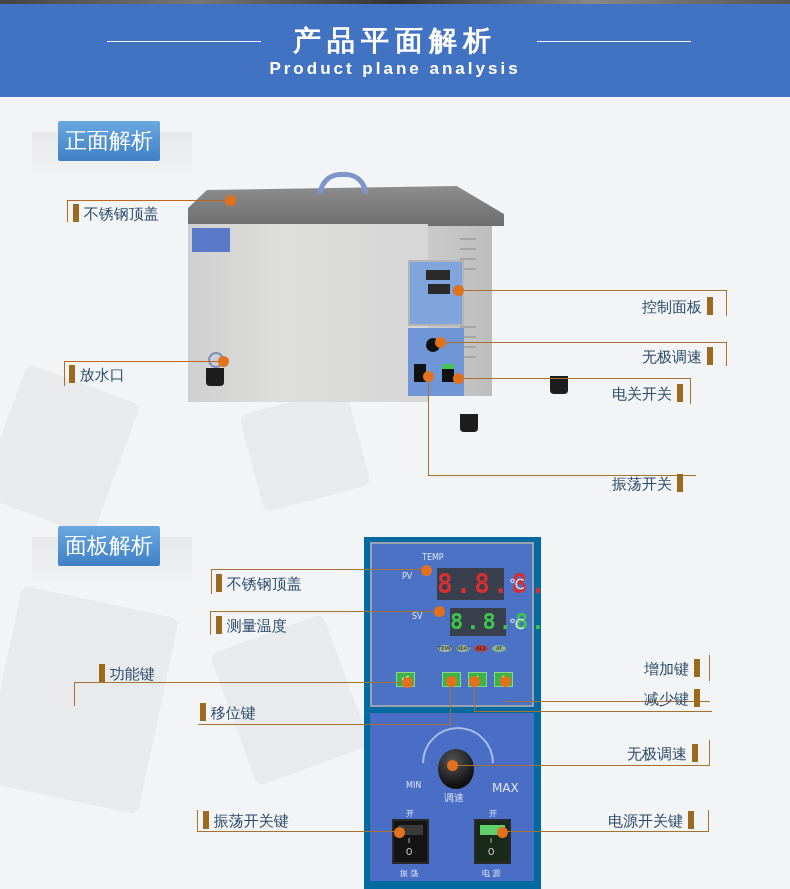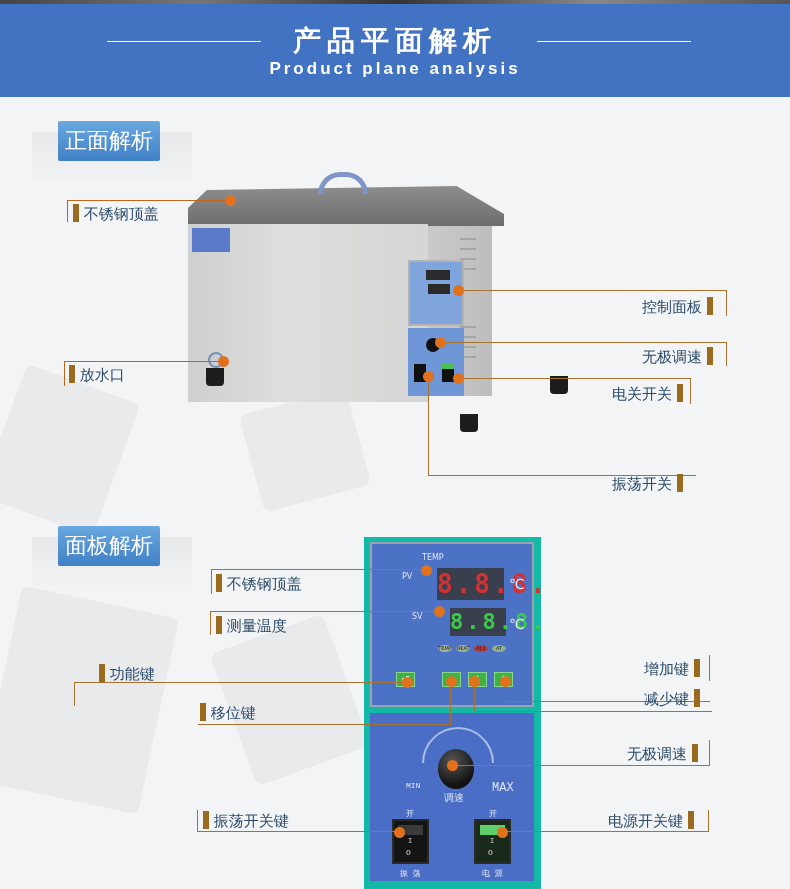--- a/index.html
+++ b/index.html
@@ -22,23 +22,23 @@
   .handle { position: absolute; left: 140px; top: -14px; width: 50px; height: 22px; border: 5px solid #7d95c8; border-bottom: none; border-radius: 25px 25px 0 0; }
   .body-front { position: absolute; left: 10px; top: 38px; width: 240px; height: 178px; background: linear-gradient(90deg,#cfcfcf,#dededd 40%,#d6d6d6); }
   .body-side { position: absolute; left: 250px; top: 40px; width: 64px; height: 170px; background: linear-gradient(90deg,#cacaca,#bdbdbd); }
   .front-plate { position: absolute; left: 14px; top: 42px; width: 38px; height: 24px; background: #5b79c9; }
   .ctrl-panel { position: absolute; left: 230px; top: 74px; width: 56px; height: 66px; background: #7fa5dc; border: 2px solid #b4b4b4; }
   .ctrl-panel2 { position: absolute; left: 230px; top: 142px; width: 56px; height: 68px; background: #6f96d6; }
   .seg { position: absolute; background: #2a2a2a; color: #d02020; font-size: 9px; text-align: center; font-family: "DejaVu Sans Mono", monospace; }
   .foot { position: absolute; width: 18px; height: 18px; background: #1d1d1d; border-radius: 0 0 4px 4px; }
   .vent { position: absolute; height: 2px; width: 16px; background: #a5a5a5; }
   
-  .panel { position: absolute; left: 364px; top: 537px; width: 177px; height: 352px; background: #14b8a6; }
+  .panel { position: absolute; left: 364px; top: 537px; width: 177px; height: 352px; background: #0369a1; }
   .panel-top { position: absolute; left: 6px; top: 5px; width: 164px; height: 165px; background: #4b72c5; border: 2px solid #9aa2ad; }
-  .panel-bot { position: absolute; left: 6px; top: 176px; width: 164px; height: 168px; background: #4a6ec6; font-family: Liberation Mono, monospace; }
+  .panel-bot { position: absolute; left: 6px; top: 176px; width: 164px; height: 168px; background: #4a6ec6; }
   .digit-box { position: absolute; background: #3a3f4e; font-family: "DejaVu Sans Mono", monospace; font-weight: bold; letter-spacing: 3px; text-align: center; }
   .small-txt { position: absolute; color: #dde3f2; font-size: 8px; }
   .gbtn { position: absolute; width: 19px; height: 15px; background: #3db345; border: 1px solid #8ad68e; color: #fff; font-size: 10px; text-align: center; line-height: 13px; }
   .led { position: absolute; width: 14px; height: 7px; border-radius: 50%; font-size: 5px; text-align: center; line-height: 7px; color: #222; }
   .knob { position: absolute; left: 68px; top: 36px; width: 36px; height: 40px; border-radius: 50%; background: radial-gradient(circle at 40% 30%,#555,#111 70%); }
   .arc { position: absolute; left: 52px; top: 14px; width: 72px; height: 72px; border-radius: 50%; border: 2px solid #a9bde6; border-bottom-color: transparent; border-left-color: transparent; transform: rotate(-45deg); }
   .switch { position: absolute; width: 37px; height: 45px; background: #141414; border: 2px solid #2a2a2a; }
   .sw-lbl { position: absolute; color: #e8ecf6; font-size: 8px; }
 </style>
 </head>

